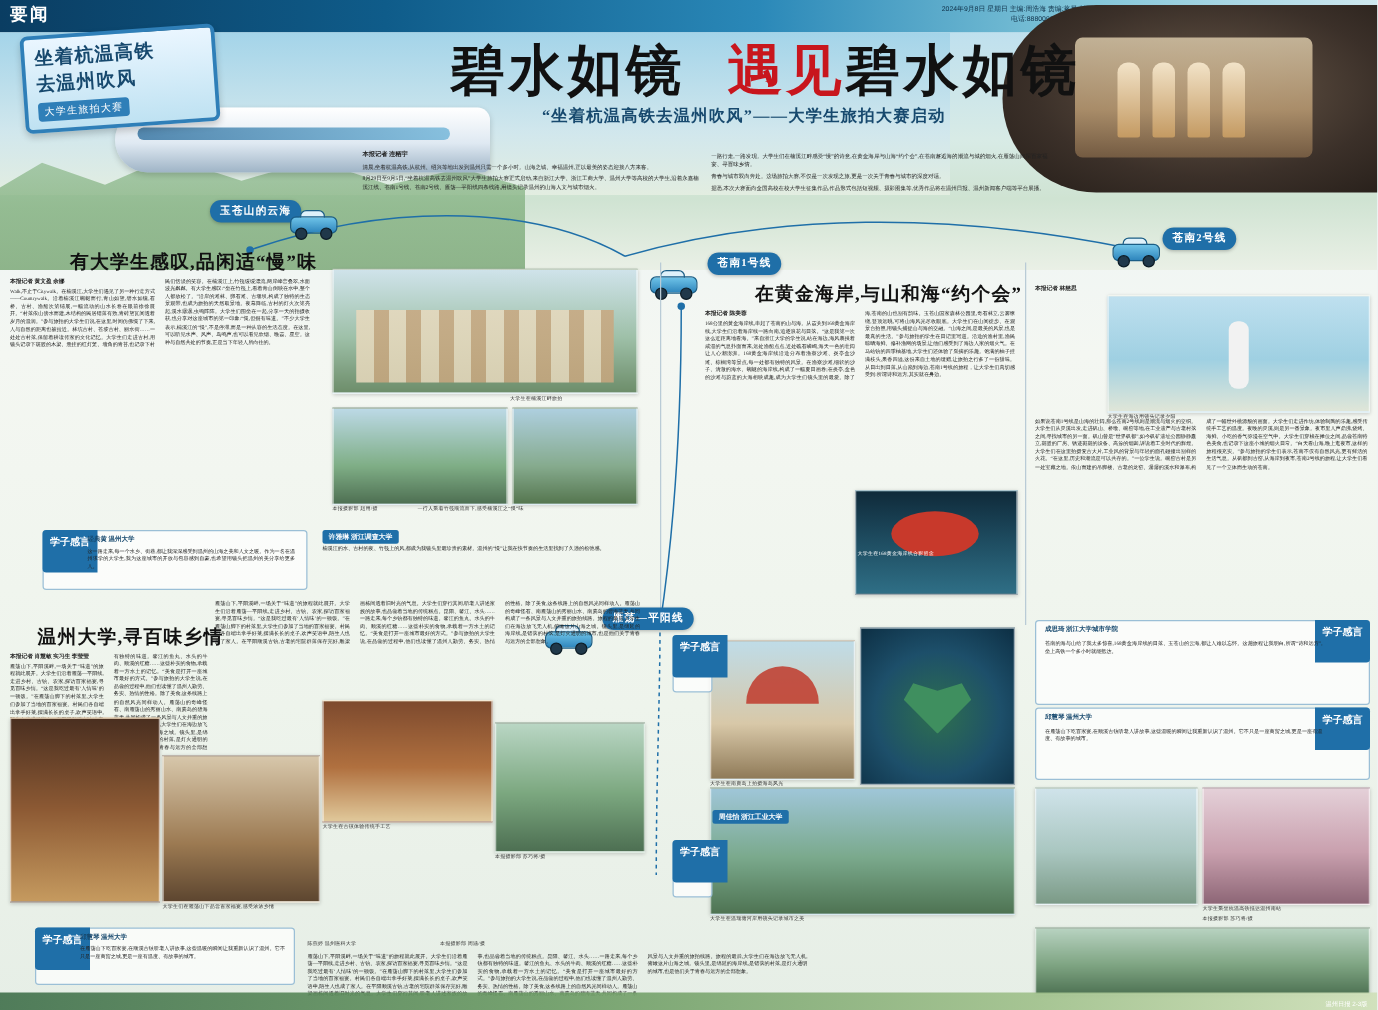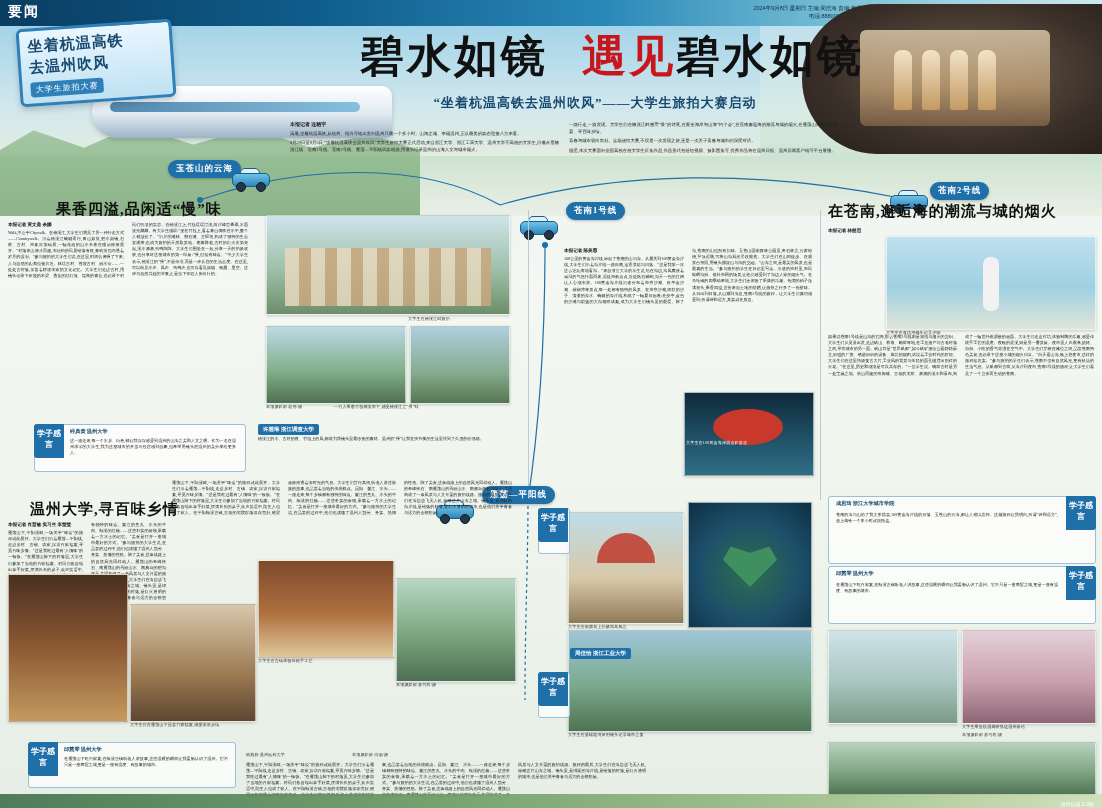--- a/index.html
+++ b/index.html
@@ -97,21 +97,21 @@
   }
   .headline .main{
     font-size:44px;font-weight:bold;color:#111;letter-spacing:3px;line-height:54px;
     font-family:"Liberation Serif",serif;white-space:nowrap;
   }
   .headline .main .hl{
     color:#c8161d;
     margin-left:34px;
   }
   .headline .sub{
-    margin-top:10px;font-size:13px;font-weight:bold;color:#17496e;letter-spacing:1px;
+    font-size:13px;font-weight:bold;color:#17496e;letter-spacing:1px;
   }
   
   .lead{
     position:absolute;left:290px;top:122px;width:548px;height:90px;
     font-size:4.4px;line-height:6.6px;color:#222;
     column-count:2;column-gap:10px;text-align:justify;
   }
   .lead .byline{font-weight:bold;display:block;margin-bottom:2px;font-size:5px;}
   
   .route-tag{
@@ -150,21 +150,21 @@
   .col3{column-count:3;column-gap:8px;}
   
   .photo{position:absolute;overflow:hidden;border:1px solid rgba(255,255,255,.6);box-shadow:0 1px 3px rgba(0,0,0,.18);}
   .cap{position:absolute;font-size:4px;color:#333;letter-spacing:.2px;}
   
   .quote-box{
     position:absolute;border:1px solid #9bbfd6;background:rgba(255,255,255,.72);
     border-radius:3px;
   }
   .quote-tab{
-    position:absolute;left:-1px;top:-1px;width:30px;height:34px;background:#1f6fa8;color:#fff;
+    position:absolute;left:-1px;top:-1px;width:44px;height:34px;background:#1f6fa8;color:#fff;
     font-size:8px;font-weight:bold;text-align:center;line-height:11px;padding-top:4px;box-sizing:border-box;
     border-radius:3px 0 0 3px;
   }
   .quote-head{
     position:absolute;font-size:5.2px;font-weight:bold;color:#17496e;
   }
   .quote-body{
     position:absolute;font-size:4.1px;line-height:6.2px;color:#222;text-align:justify;
   }
   .blue-head{
@@ -243,21 +243,21 @@
     <circle cx="525" cy="500" r="3" fill="#1f6fa8"></circle>
   </svg>
 
   <div class="route-tag" style="left:168px;top:160px;">玉苍山的云海</div>
   <div class="car" style="left:232px;top:168px;">
     <div class="top"></div>
       <div class="body"></div>
       <div class="w1"></div>
       <div class="w2"></div>
   </div>
-  <div class="sec-title" style="left:56px;top:200px;">果香四溢,品闲适“慢”味</div>
+  <div class="sec-title" style="left:56px;top:200px;">有大学生感叹,品闲适“慢”味</div>
 
   <div class="txt col2" style="left:8px;top:222px;width:240px;height:186px;">
     <span class="byline">本报记者 黄文盈 余娜</span>
     <span>Walk,不止于Citywalk。在楠溪江,大学生们遇见了另一种行走方式——Countrywalk。沿着楠溪江蜿蜒而行,青山如黛,碧水如镜,石桥、古村、渔船次第铺展,一幅流动的山水长卷在眼前徐徐展开。“村落依山傍水而建,木结构的民居错落有致,青砖黛瓦间透着岁月的温润。”参与旅拍的大学生们说,在这里,时间仿佛慢了下来,人与自然的距离也被拉近。林坑古村、苍坡古村、丽水街……一处处古村落,保留着耕读传家的文化记忆。大学生们走进古村,用镜头记录下斑驳的木梁、悬挂的红灯笼、墙角的青苔,也记录下村民们恬淡的笑容。在楠溪江上,竹筏缓缓漂流,两岸峰峦叠翠,水面波光粼粼。有大学生感叹:“坐在竹筏上,看着青山倒映在水中,整个人都放松了。”沿岸的滩林、卵石滩、古堰坝,构成了独特的生态景观带,也成为旅拍的天然取景地。夜幕降临,古村的灯火次第亮起,溪水潺潺,虫鸣阵阵。大学生们围坐在一起,分享一天的拍摄收获,也分享对这座城市的第一印象:“慢,但很有味道。”不少大学生表示,楠溪江的“慢”,不是停滞,而是一种从容的生活态度。在这里,可以听见水声、风声、鸟鸣声,也可以看见炊烟、晚霞、星空。这种与自然共处的节奏,正是当下年轻人所向往的。</span>
   </div>
 
   <div class="photo" style="left:266px;top:215px;width:242px;height:98px;
        background:linear-gradient(180deg,#cfe3ea 0%,#9ec0a8 55%,#6d8d6a 100%);">
     <div style="position:absolute;left:18px;top:32px;width:206px;height:58px;background:repeating-linear-gradient(90deg,#e8d9bd 0 14px,#c9a77f 14px 26px);opacity:.85;"></div>
   </div>
@@ -279,20 +279,21 @@
   <div class="blue-head" style="left:258px;top:424px;">许雅琳 浙江调查大学</div>
   <div class="txt" style="left:258px;top:436px;width:250px;height:42px;">楠溪江的水、古村的夜、竹筏上的风,都成为我镜头里最珍贵的素材。温州的“慢”让我在快节奏的生活里找到了久违的松弛感。</div>
 
   <div class="route-tag" style="left:566px;top:202px;">苍南1号线</div>
   <div class="car" style="left:520px;top:216px;">
     <div class="top"></div>
       <div class="body"></div>
       <div class="w1"></div>
       <div class="w2"></div>
   </div>
+  <div class="sec-title" style="left:604px;top:226px;">在黄金海岸,与山和海“约个会”</div>
 
   <div class="txt col2" style="left:564px;top:248px;width:248px;height:205px;">
     <span class="byline">本报记者 陈美蓉</span>
     <span>168公里的黄金海岸线,串起了苍南的山与海。从霞关到168黄金海岸线,大学生们沿着海岸线一路向南,追逐浪花与日落。“这是我第一次这么近距离地看海。”来自浙江大学的学生说,站在海边,海风裹挟着咸湿的气息扑面而来,远处渔船点点,近处礁石嶙峋,海天一色的壮阔让人心潮澎湃。168黄金海岸线沿途分布着渔寮沙滩、炎亭金沙滩、棕榈湾等景点,每一处都有独特的风景。在渔寮沙滩,细软的沙子、清澈的海水、蜿蜒的海岸线,构成了一幅夏日画卷;在炎亭,金色的沙滩与蔚蓝的大海相映成趣,成为大学生们镜头里的最爱。除了海,苍南的山也别有韵味。玉苍山国家森林公园里,奇石林立,云雾缭绕,登顶远眺,可将山海风光尽收眼底。大学生们在山间徒步、在观景台拍照,用镜头捕捉山与海的交融。“山海之间,是最美的风景,也是最真的生活。”参与旅拍的学生在日记里写道。沿途的渔村里,渔民晾晒海鲜、修补渔网的场景,让他们感受到了海边人家的烟火气。在马站镇的四季柚基地,大学生们还体验了采摘的乐趣。饱满的柚子挂满枝头,果香四溢,这份来自土地的馈赠,让旅拍之行多了一份甜味。从日出到日落,从山巅到海边,苍南1号线的旅程，让大学生们真切感受到:所谓诗和远方,其实就在身边。</span>
   </div>
 
   <div class="photo" style="left:684px;top:392px;width:128px;height:82px;
        background:linear-gradient(180deg,#0f2a3a 0%,#1d4a5e 45%,#2f6f86 100%);">
     <div style="position:absolute;left:28px;top:16px;width:70px;height:36px;border-radius:50%;background:#c8392b;"></div>
   </div>
@@ -300,21 +301,20 @@
 
   <div class="vline" style="left:528px;top:210px;width:1px;height:290px;"></div>
 
   <div class="route-tag" style="left:930px;top:182px;">苍南2号线</div>
   <div class="car" style="left:890px;top:190px;">
     <div class="top"></div>
       <div class="body"></div>
       <div class="w1"></div>
       <div class="w2"></div>
   </div>
-  <div class="sec-title" style="left:828px;top:202px;">在苍南,邂逅海的潮流与城的烟火</div>
 
   <div class="txt col2" style="left:828px;top:228px;width:266px;height:70px;">
     <span class="byline">本报记者 林慈思</span>
   </div>
 
   <div class="photo" style="left:886px;top:236px;width:208px;height:92px;
        background:linear-gradient(180deg,#bfe0ef 0%,#9fd0e2 55%,#e0e6d8 100%);">
     <div style="position:absolute;left:96px;top:20px;width:16px;height:54px;background:#f2f2f2;border-radius:7px;"></div>
   </div>
 

